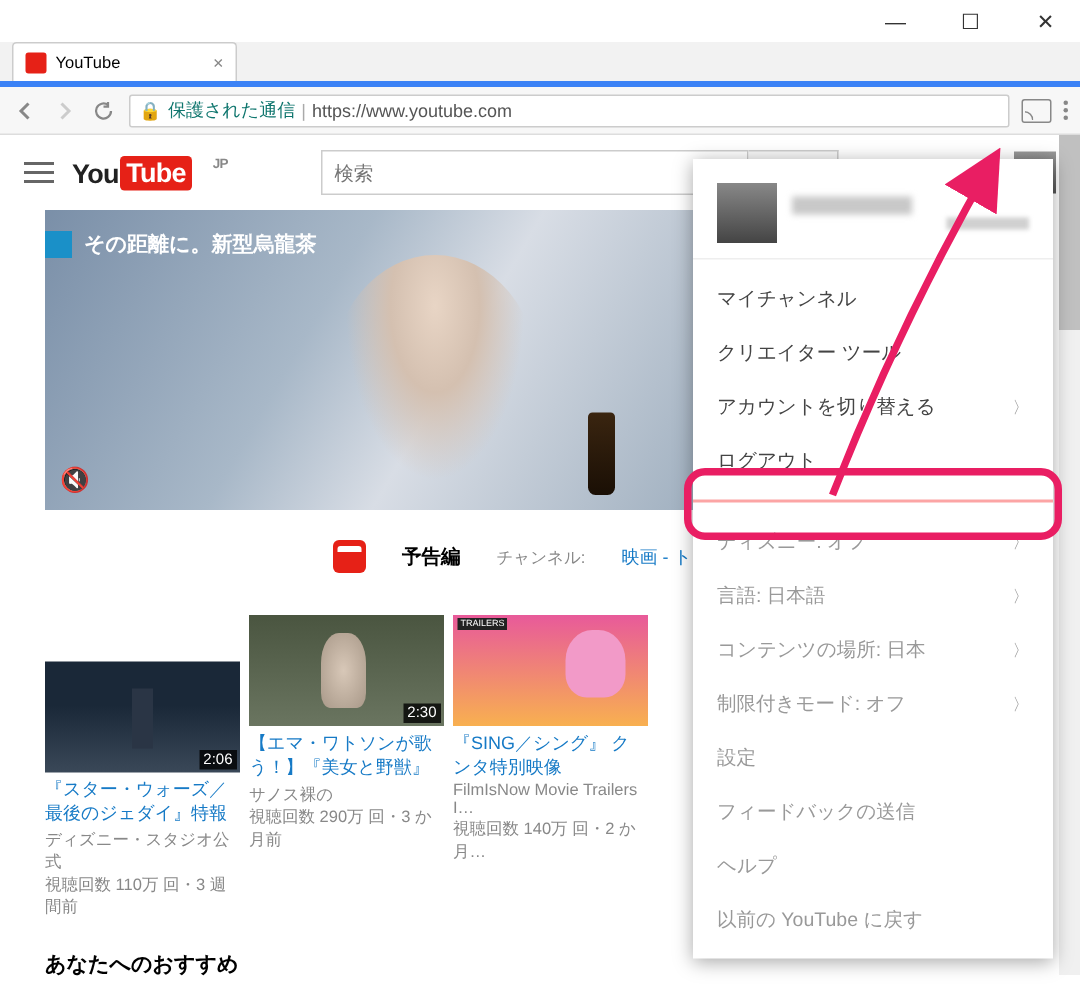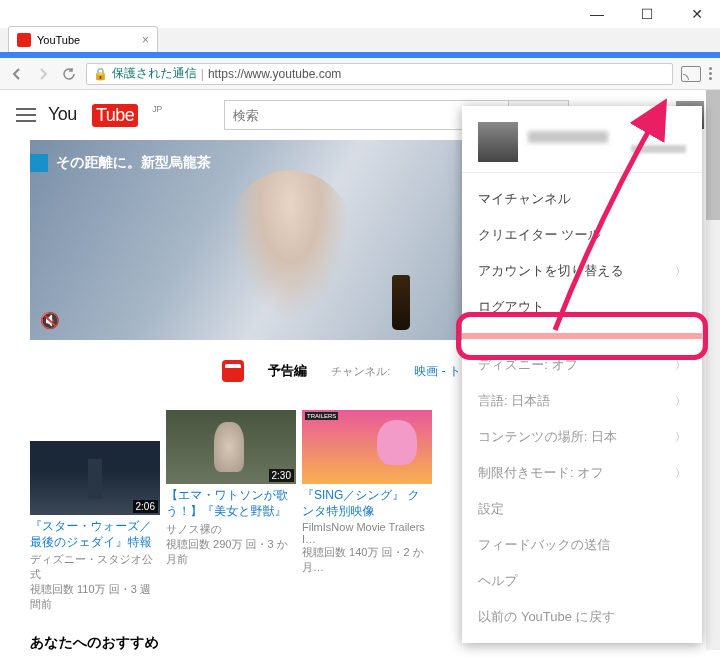--- a/index.html
+++ b/index.html
@@ -1,43 +1,43 @@
 <!DOCTYPE html>
 <html><head>
 <meta charset="utf-8">
 <style>
 * { margin: 0; padding: 0; box-sizing: border-box; font-family: Arial, "Hiragino Sans", "Yu Gothic", sans-serif; }
 body { width: 720px; height: 657px; background: #fff; overflow: hidden; position: relative; }
 
 
 .window-titlebar { height: 28px; background: #fff; display: flex; align-items: center; justify-content: flex-end; padding: 0 8px; gap: 20px; }
 .window-btn { width: 30px; height: 20px; display: flex; align-items: center; justify-content: center; font-size: 14px; color: #333; }
-.tab-bar { height: 30px; background: #f2f2f2; display: flex; align-items: flex-end; padding-left: 8px; border-bottom: 6px solid #3b82f6; }
+.tab-bar { height: 30px; background: #f2f2f2; display: flex; align-items: flex-end; padding-left: 8px; border-bottom: 4px solid #3b82f6; }
 .tab { height: 26px; width: 150px; background: #fff; border: 1px solid #ccc; border-bottom: none; border-radius: 3px 3px 0 0; display: flex; align-items: center; padding: 0 8px; font-size: 11px; gap: 6px; }
 .tab-favicon { width: 14px; height: 14px; background: #e62117; border-radius: 2px; }
 .tab-close { margin-left: auto; color: #888; font-size: 12px; }
 .addr-bar { height: 32px; background: #f7f7f7; display: flex; align-items: center; padding: 0 8px; gap: 8px; border-bottom: 1px solid #ddd; }
 .nav-btn { width: 18px; height: 18px; color: #888; display: flex; align-items: center; justify-content: center; }
 .addr-box { flex: 1; height: 22px; background: #fff; border: 1px solid #ccc; border-radius: 2px; display: flex; align-items: center; padding: 0 6px; font-size: 12px; gap: 4px; }
 .lock-icon { color: #0a8a0a; font-size: 12px; }
 .secure-text { color: #0f766e; }
 .url-text { color: #555; }
 .bar-sep { color: #aaa; }
 .cast-btn { width: 20px; height: 16px; border: 1.5px solid #888; border-radius: 2px; position: relative; }
 .cast-btn::after { content: ""; position: absolute; left: 1px; bottom: 1px; width: 5px; height: 5px; border-top: 1.5px solid #888; border-right: 1.5px solid #888; border-radius: 0 6px 0 0; }
 .chrome-menu { display: flex; flex-direction: column; gap: 2px; }
 .chrome-menu span { width: 3px; height: 3px; background: #888; border-radius: 50%; }
 
 
 .yt-header { height: 50px; display: flex; align-items: center; padding: 0 16px; gap: 12px; }
 .hamburger { width: 20px; height: 14px; display: flex; flex-direction: column; justify-content: space-between; }
 .hamburger span { height: 2px; background: #666; }
-.yt-logo { display: flex; align-items: flex-start; font-weight: normal; font-size: 18px; letter-spacing: -0.5px; }
+.yt-logo { display: flex; align-items: flex-end; font-weight: bold; font-size: 18px; letter-spacing: -0.5px; }
 .yt-logo .you { color: #222; }
-.yt-logo .tube { background: #e62117; color: #fff; padding: 1px 4px; border-radius: 3px; margin-left: 15px; }
+.yt-logo .tube { background: #e62117; color: #fff; padding: 1px 4px; border-radius: 3px; margin-left: 1px; }
 .yt-logo .jp { font-size: 9px; color: #888; align-self: flex-start; margin-left: 14px; }
 .search-box { margin-left: 50px; display: flex; height: 30px; }
 .search-input { width: 285px; border: 1px solid #ccc; padding: 0 8px; font-size: 13px; outline: none; }
 .search-btn { width: 60px; border: 1px solid #ccc; border-left: none; background: #f8f8f8; color: #666; display: flex; align-items: center; justify-content: center; }
 .header-right { margin-left: auto; display: flex; align-items: center; gap: 24px; }
 .header-icon { color: #888; font-size: 16px; }
 .avatar { width: 28px; height: 28px; background: linear-gradient(#999, #555); }
 
 
 .content { padding: 0 30px; position: relative; }
@@ -82,21 +82,21 @@
 .r4 { background: linear-gradient(#e8ecf0, #c0cad5); position: relative; }
 .r4::after { content: ""; position: absolute; left: 10px; top: 30px; right: 10px; height: 14px; background: linear-gradient(90deg, #fff, #5a9a5a, #fff); border-radius: 6px; }
 .r5 { background: #f7c518; display: flex; align-items: flex-start; justify-content: center; padding-top: 6px; color: #222; font-size: 11px; font-weight: bold; }
 
 
 .account-menu { position: absolute; top: 106px; right: 18px; width: 240px; background: #fff; box-shadow: 0 2px 12px rgba(0,0,0,0.35); z-index: 20; }
 .menu-header { padding: 16px 16px 10px; border-bottom: 1px solid #eee; display: flex; align-items: center; gap: 10px; }
 .menu-avatar { width: 40px; height: 40px; background: linear-gradient(#888, #444); }
 .menu-user-blur { width: 80px; height: 12px; background: #c8c8c8; filter: blur(2px); }
 .menu-email-blur { width: 55px; height: 8px; background: #d0d0d0; filter: blur(1.5px); margin-left: auto; align-self: flex-end; margin-top: -4px; }
-.menu-group { padding: 8px 0; border-bottom: 6px solid #fca5a5; }
+.menu-group { padding: 8px 0; border-bottom: 2px solid #fca5a5; }
 .menu-group:last-child { border-bottom: none; }
 .menu-item { height: 36px; display: flex; align-items: center; padding: 0 16px; font-size: 13px; color: #444; justify-content: space-between; }
 .menu-item .chev { color: #999; font-size: 11px; }
 .menu-item.dim { color: #999; }
 
 
 .highlight { position: absolute; top: 312px; right: 12px; width: 252px; height: 48px; border: 5px solid #e91e63; border-radius: 14px; z-index: 25; pointer-events: none; }
 
 
 .arrow { position: absolute; top: 95px; right: 40px; z-index: 30; pointer-events: none; }

